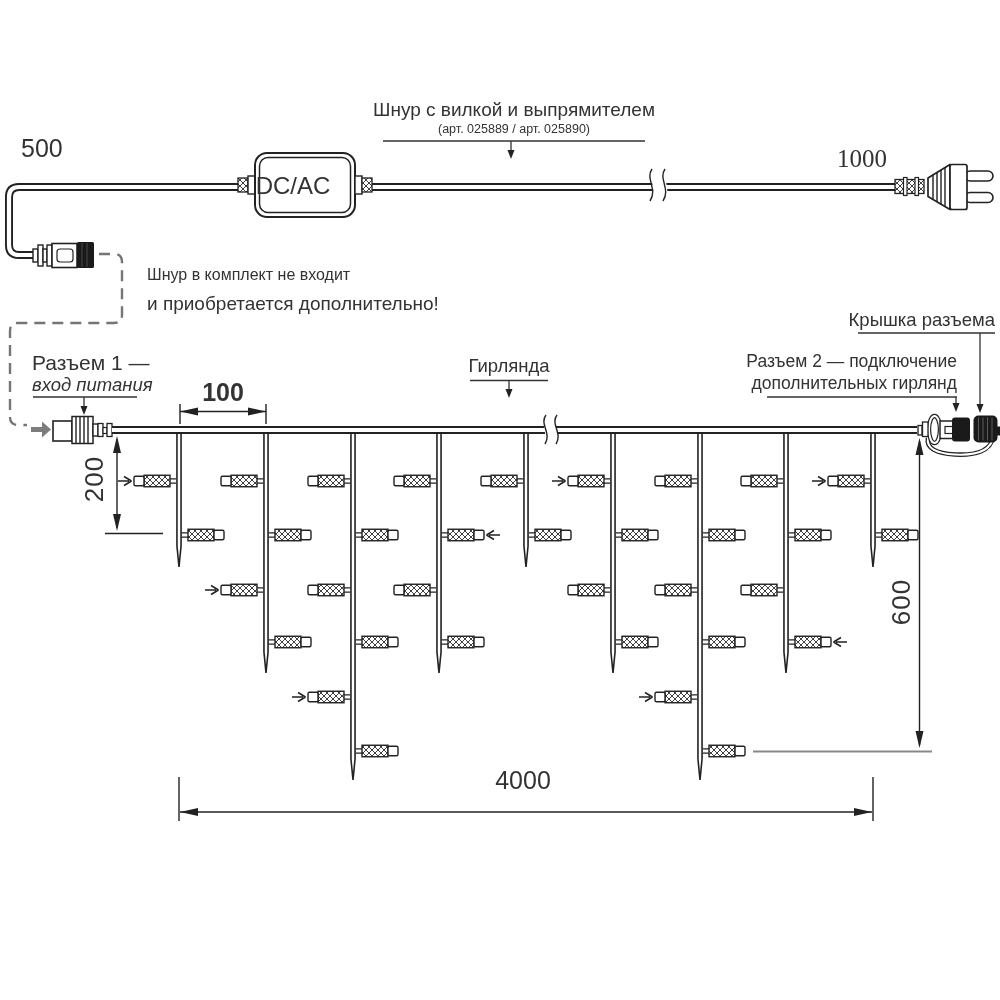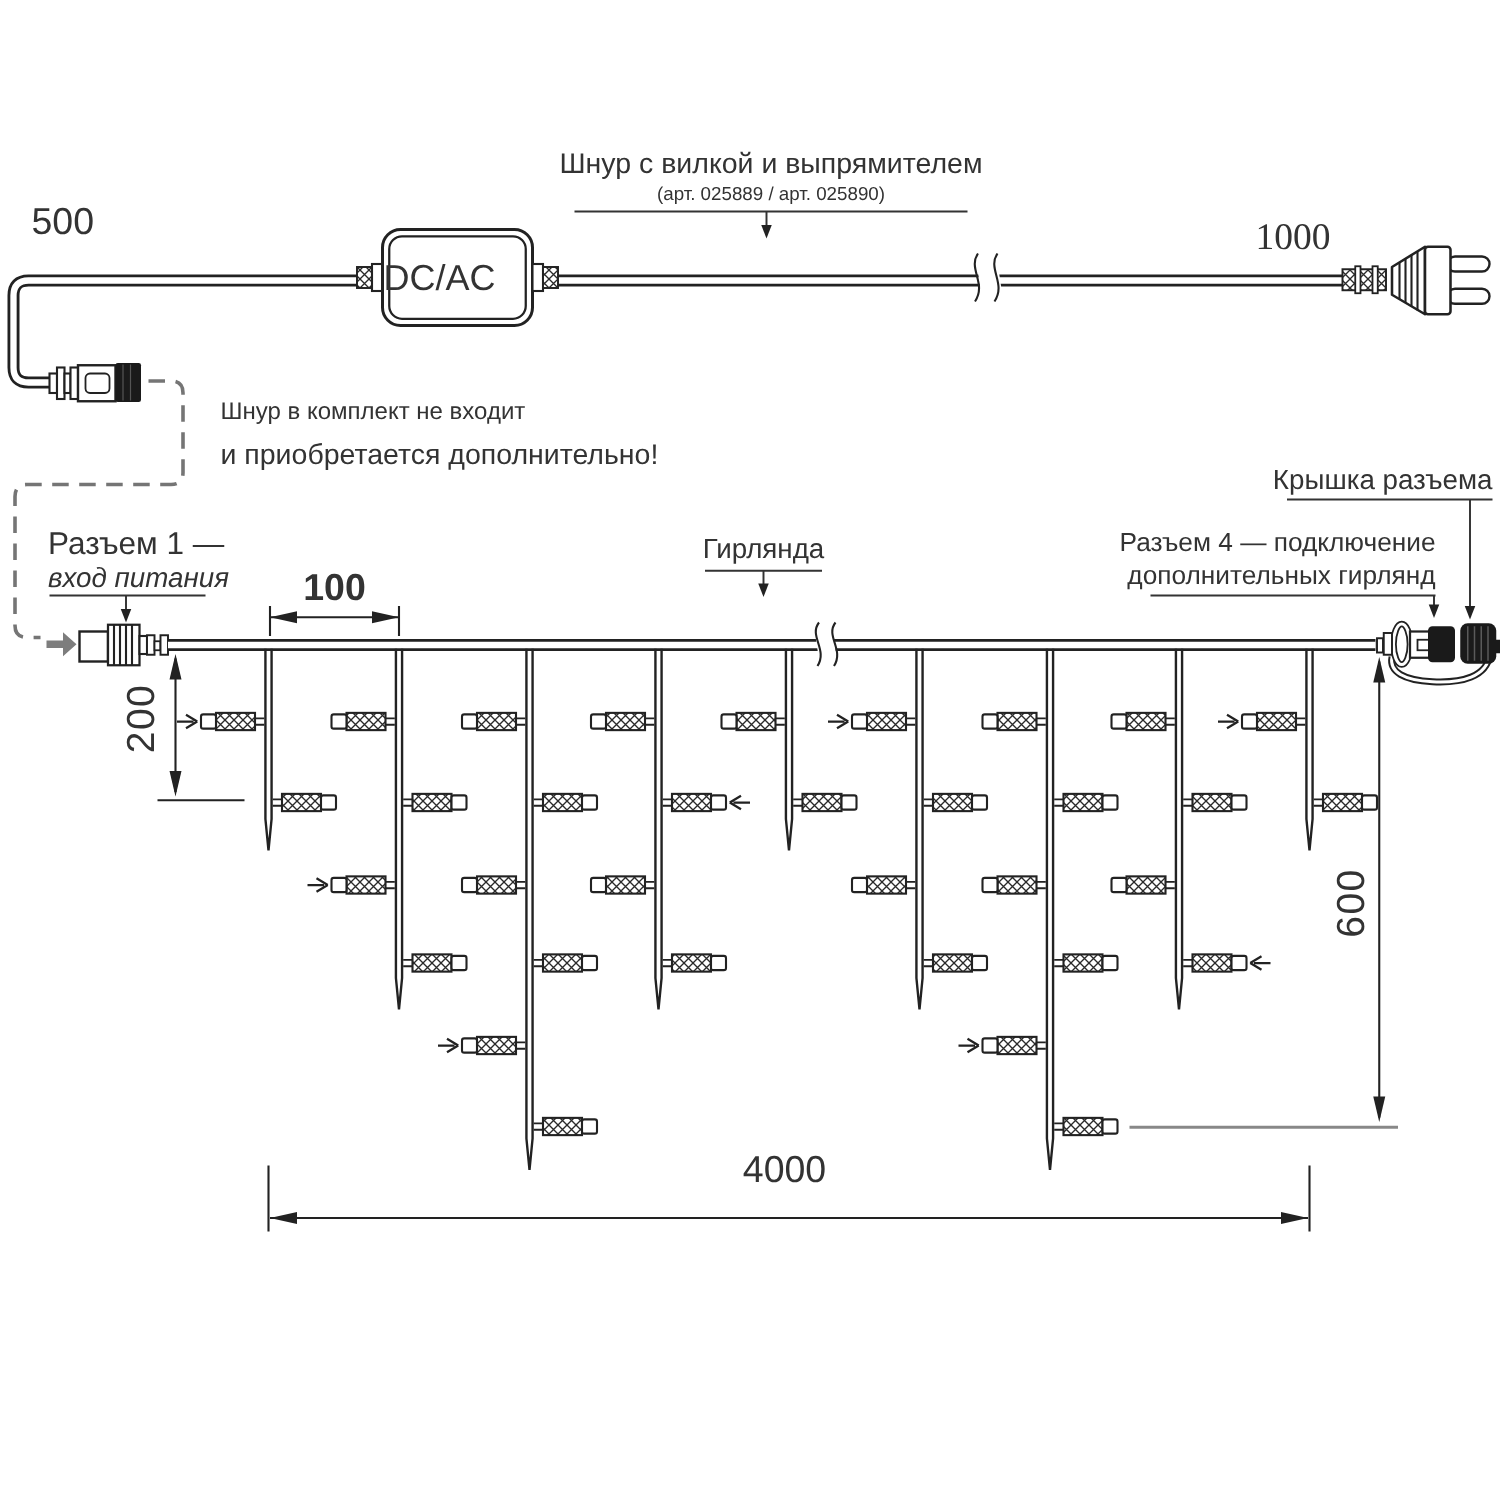--- a/index.html
+++ b/index.html
@@ -374,20 +374,20 @@
   <div class="lbl ctr" style="left:514px;top:122px;font-size:12.5px;">(арт. 025889 /  арт. 025890)</div>
   <div class="lbl" style="left:837px;top:145px;font-size:25px;font-family:Liberation Serif, serif;">1000</div>
   <div class="lbl" style="left:255px;top:172px;width:76px;text-align:center;font-size:24px;">DC/AC</div>
   <div class="lbl" style="left:147px;top:266px;font-size:16px;text-align:center;">Шнур в комплект не входит</div>
   <div class="lbl" style="left:147px;top:293px;font-size:19px;">и приобретается дополнительно!</div>
   <div class="lbl" style="left:32px;top:351px;font-size:21px;">Разъем 1 —</div>
   <div class="lbl" style="left:32px;top:374px;font-size:18.5px;font-style:italic;">вход питания</div>
   <div class="lbl ctr" style="left:223px;top:378px;font-size:25px;font-weight:bold;">100</div>
   <div class="lbl ctr" style="left:509px;top:355px;font-size:18.5px;">Гирлянда</div>
   <div class="lbl" style="right:43px;top:351px;font-size:17.5px;text-align:right;line-height:21.5px;">
-    <div>Разъем 4 — подключение</div>
+    <div>Разъем 2 — подключение</div>
     <div>дополнительных гирлянд</div>
   </div>
   <div class="lbl" style="right:5px;top:309px;font-size:18.5px;">Крышка разъема</div>
   <div class="lbl rot" style="left:94px;top:479px;font-size:26px;">200</div>
   <div class="lbl rot" style="left:901px;top:602px;font-size:26px;">600</div>
   <div class="lbl ctr" style="left:523px;top:766px;font-size:25px;">4000</div>
 </div>
 
 </body></html>

